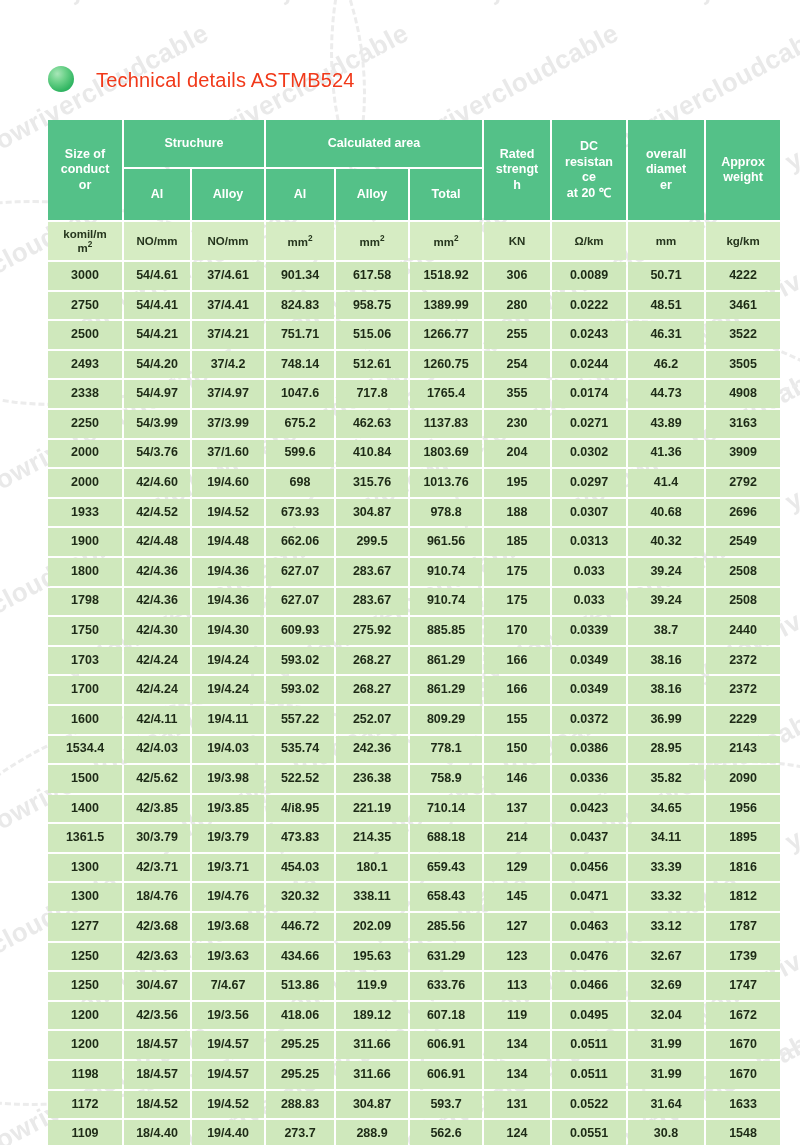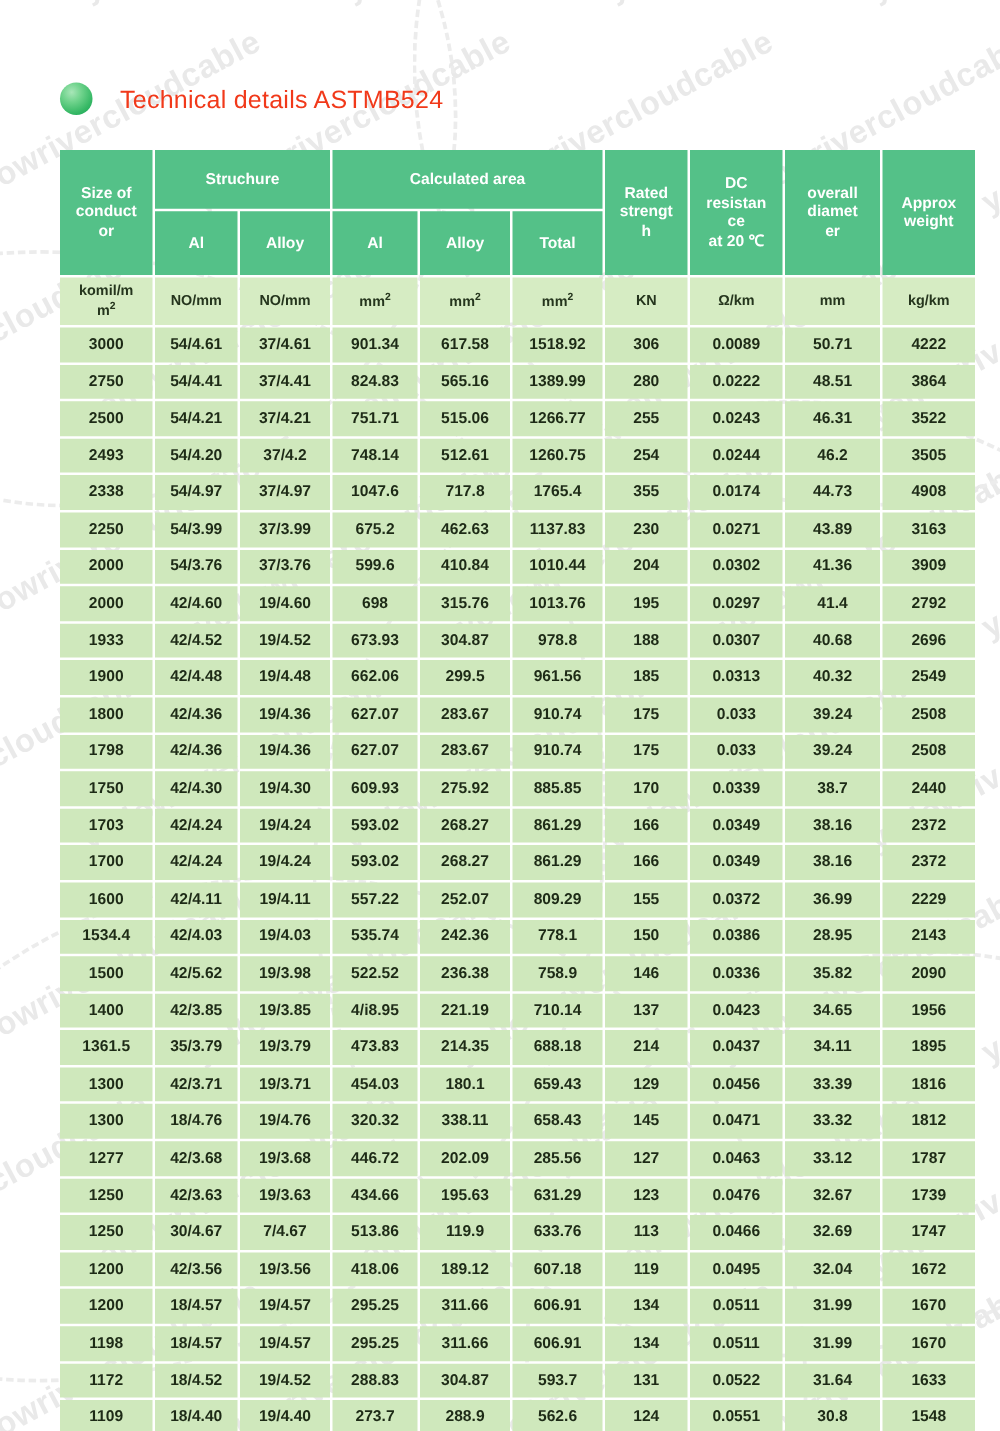--- a/index.html
+++ b/index.html
@@ -265,26 +265,26 @@
           <td class="cell">306</td>
           <td class="cell">0.0089</td>
           <td class="cell">50.71</td>
           <td class="cell">4222</td>
         </tr>
         <tr>
           <td class="cell">2750</td>
           <td class="cell">54/4.41</td>
           <td class="cell">37/4.41</td>
           <td class="cell">824.83</td>
-          <td class="cell">565.16</td>
+          <td class="cell">958.75</td>
           <td class="cell">1389.99</td>
           <td class="cell">280</td>
           <td class="cell">0.0222</td>
           <td class="cell">48.51</td>
-          <td class="cell">3864</td>
+          <td class="cell">3461</td>
         </tr>
         <tr>
           <td class="cell">2500</td>
           <td class="cell">54/4.21</td>
           <td class="cell">37/4.21</td>
           <td class="cell">751.71</td>
           <td class="cell">515.06</td>
           <td class="cell">1266.77</td>
           <td class="cell">255</td>
           <td class="cell">0.0243</td>
@@ -323,24 +323,24 @@
           <td class="cell">462.63</td>
           <td class="cell">1137.83</td>
           <td class="cell">230</td>
           <td class="cell">0.0271</td>
           <td class="cell">43.89</td>
           <td class="cell">3163</td>
         </tr>
         <tr>
           <td class="cell">2000</td>
           <td class="cell">54/3.76</td>
-          <td class="cell">37/3.76</td>
+          <td class="cell">37/1.60</td>
           <td class="cell">599.6</td>
           <td class="cell">410.84</td>
-          <td class="cell">1010.44</td>
+          <td class="cell">1803.69</td>
           <td class="cell">204</td>
           <td class="cell">0.0302</td>
           <td class="cell">41.36</td>
           <td class="cell">3909</td>
         </tr>
         <tr>
           <td class="cell">2000</td>
           <td class="cell">42/4.60</td>
           <td class="cell">19/4.60</td>
           <td class="cell">698</td>
@@ -478,21 +478,21 @@
           <td class="cell">4/i8.95</td>
           <td class="cell">221.19</td>
           <td class="cell">710.14</td>
           <td class="cell">137</td>
           <td class="cell">0.0423</td>
           <td class="cell">34.65</td>
           <td class="cell">1956</td>
         </tr>
         <tr>
           <td class="cell">1361.5</td>
-          <td class="cell">35/3.79</td>
+          <td class="cell">30/3.79</td>
           <td class="cell">19/3.79</td>
           <td class="cell">473.83</td>
           <td class="cell">214.35</td>
           <td class="cell">688.18</td>
           <td class="cell">214</td>
           <td class="cell">0.0437</td>
           <td class="cell">34.11</td>
           <td class="cell">1895</td>
         </tr>
         <tr>

